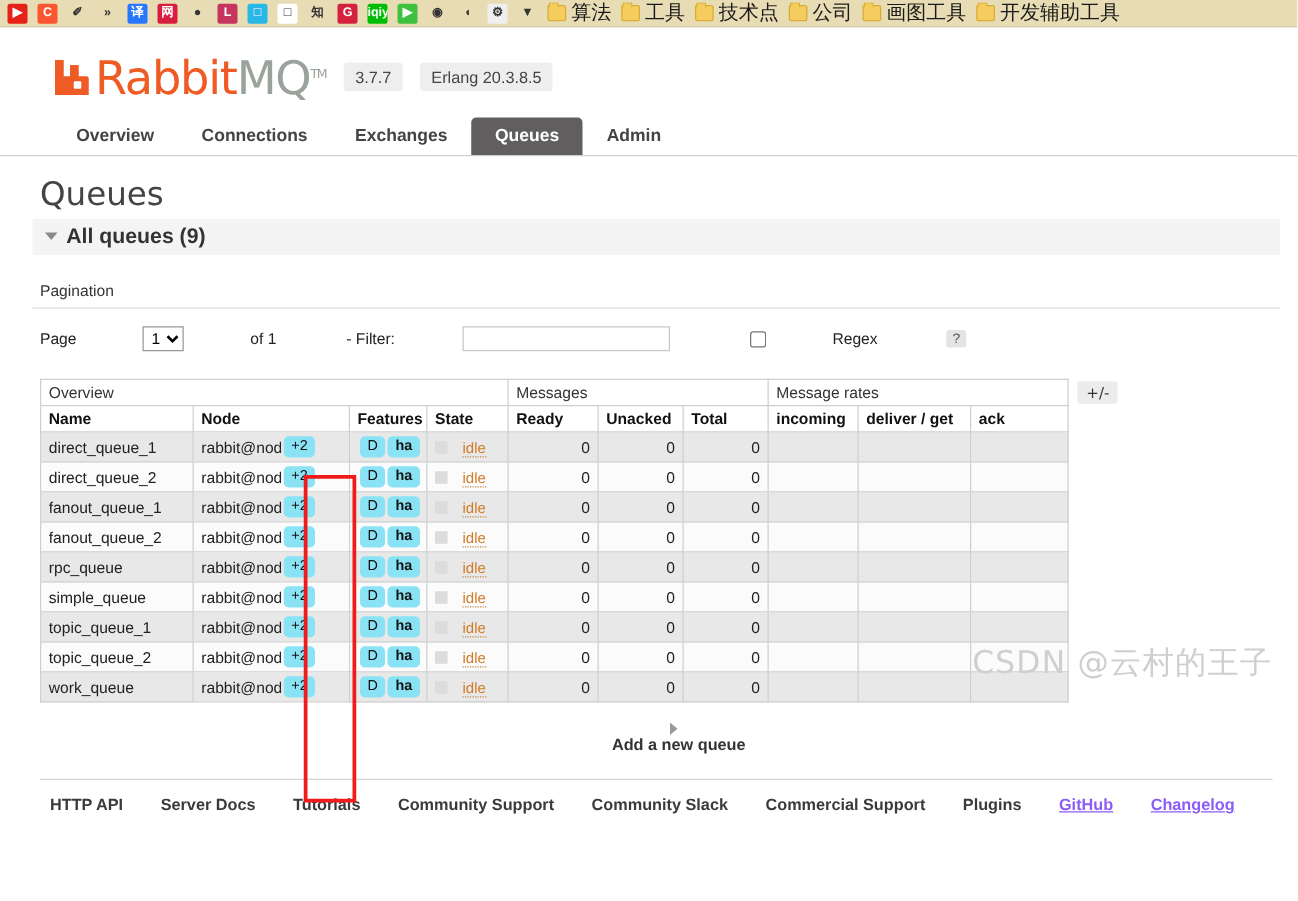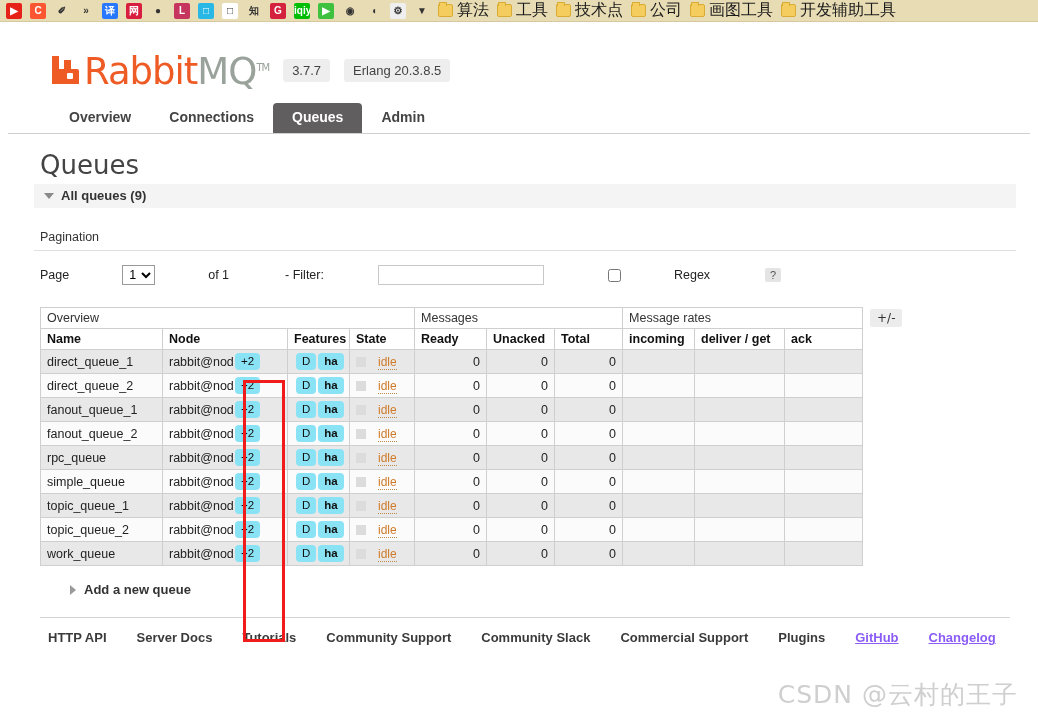--- a/index.html
+++ b/index.html
@@ -61,22 +61,22 @@
   }
   .bm-label {
     font-size: 16px;
     color: #1a1a1a;
     margin-left: 4px;
     font-family: "Liberation Sans", sans-serif;
   }
 
   
   #page {
-    padding: 8px;
-    height: 699px;
+    padding: 0;
+    height: 534px;
     position: relative;
     background: #fff;
   }
 
   
   #header {
     padding: 22px 0 0 42px;
     display: flex;
     align-items: center;
   }
@@ -135,21 +135,21 @@
     font-size: 26px;
     color: #444;
     font-weight: normal;
     margin: 16px 0 4px 6px;
     font-family: "DejaVu Sans", sans-serif;
   }
 
   .section-bar {
     background: #f4f4f4;
     padding: 4px 0 5px 10px;
-    font-size: 13px;
+    font-size: 17px;
     font-weight: bold;
     color: #333;
     display: flex;
     align-items: center;
   }
   .tri-down {
     width: 0; height: 0;
     border-left: 5px solid transparent;
     border-right: 5px solid transparent;
     border-top: 6px solid #8a8a8a;
@@ -317,20 +317,21 @@
 
   
   #add-queue {
     display: flex;
     align-items: center;
     margin: 16px 0 0 36px;
     font-size: 13px;
     font-weight: bold;
     color: #333;
     cursor: pointer;
+    flex-direction: column;
   }
   #footer-rule {
     border-top: 1px solid #d4d4d4;
     margin: 20px 6px 0 6px;
   }
   #footer-links {
     display: flex;
     align-items: center;
     margin: 12px 0 0 14px;
     gap: 30px;
@@ -448,20 +449,21 @@
       </svg>
     </div>
     <div class="logo-text"><span class="logo-rabbit">Rabbit</span><span class="logo-mq">MQ</span><span class="logo-tm">TM</span></div>
     <div class="version-badge">3.7.7</div>
     <div class="version-badge">Erlang 20.3.8.5</div>
   </div>
 
   <div id="nav">
       <div class="tab">Overview</div>
       <div class="tab">Connections</div>
+      <div class="tab">Exchanges</div>
       <div class="tab active">Queues</div>
       <div class="tab">Admin</div>
     </div>
 
   <div id="main">
 
     <h1 id="page-title">Queues</h1>
 
     <div class="section-bar">
       <span class="tri-down"></span>

